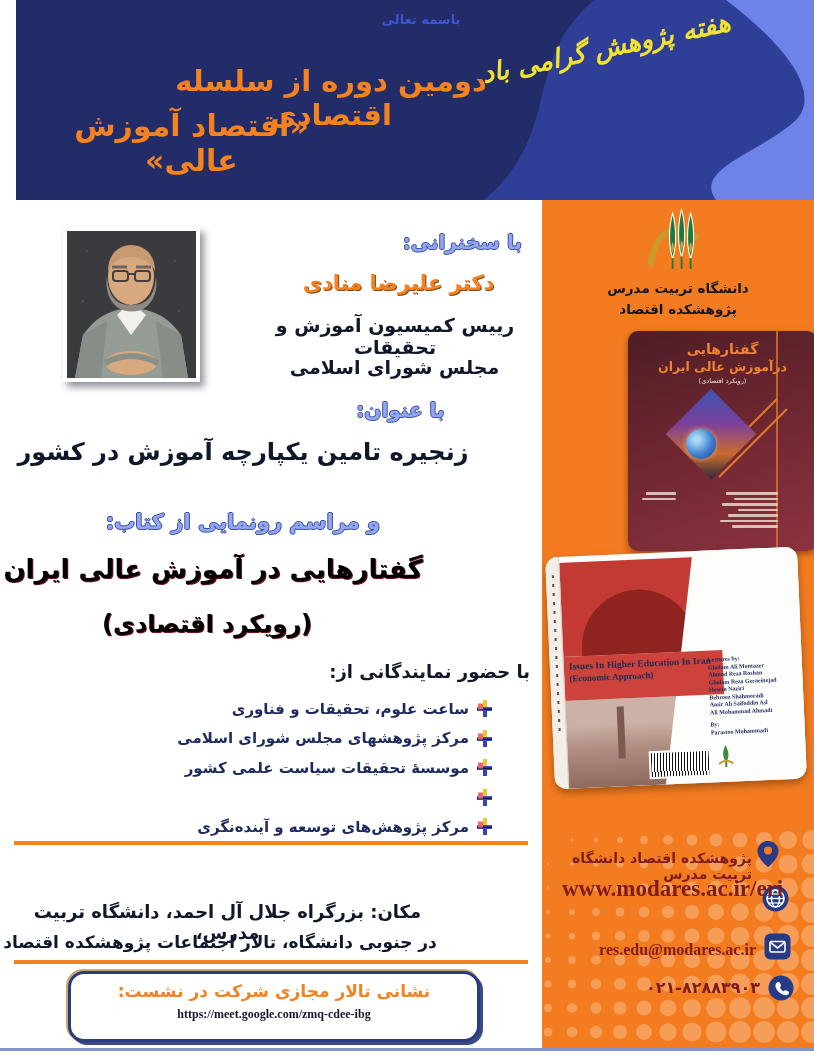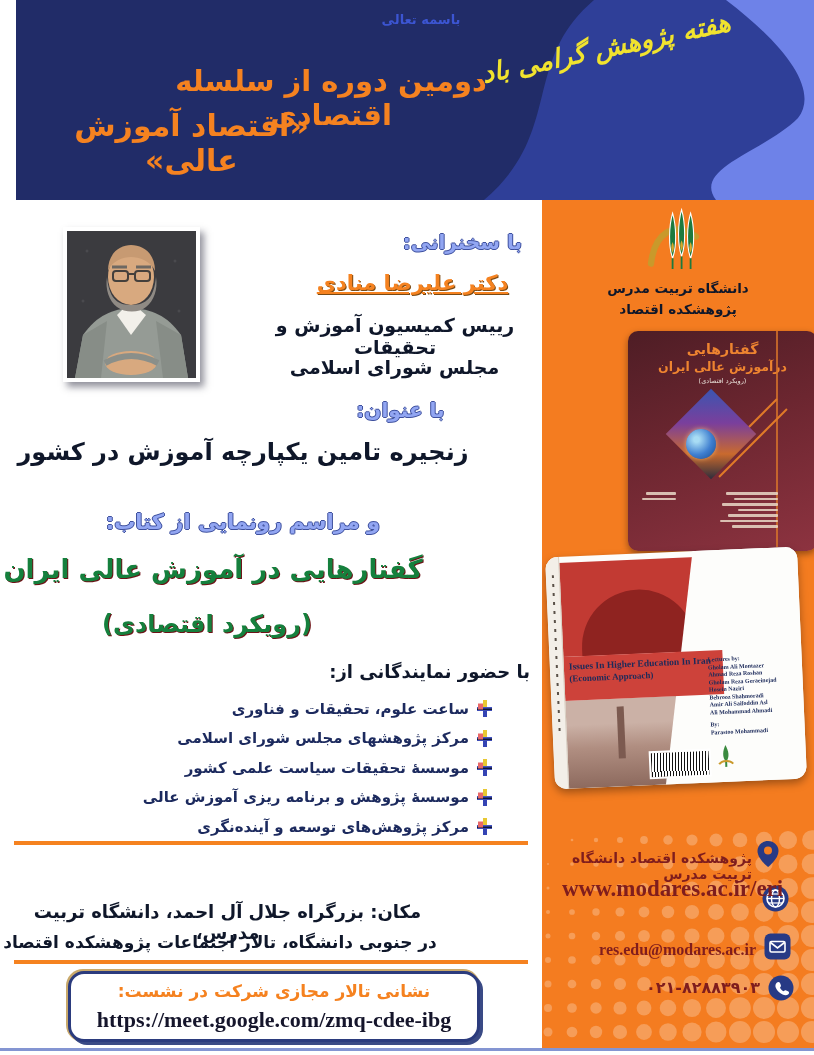--- a/index.html
+++ b/index.html
@@ -2,40 +2,40 @@
 <html lang="fa"><head>
 <meta charset="utf-8">
 <style>
   html,body{margin:0;padding:0;background:#e8e8e8;}
   .page{position:relative;width:814px;height:1055px;background:#ffffff;overflow:hidden;
         font-family:"DejaVu Sans",sans-serif;margin:0 auto;}
   .abs{position:absolute;}
   .fa{direction:rtl;}
   .navy{color:#0f172a;}
   .orange-t{color:#f58220;}
-  .red-t{color:#15803d;}
+  .red-t{color:#000000;}
   .peri{color:#92a6f2;text-shadow:1px 0 #3e509e,-1px 0 #3e509e,0 1px #3e509e,0 -1px #3e509e;}
   .b{font-weight:bold;}
   .ctr{text-align:center;}
   .rgt{text-align:right;}
 
   
   .hero{left:16px;top:0;width:814px;height:162px;}
   .hero svg{position:absolute;left:0;top:0;}
   .bismillah{left:330px;top:12px;width:150px;font-size:13px;color:#3c55d2;text-align:center;}
   .callig{left:462px;top:2px;width:256px;height:92px;display:flex;align-items:center;justify-content:center;
           transform:rotate(-12deg);color:#f1e32e;font-size:26px;font-style:italic;font-weight:bold;}
   .title1{left:130px;top:64px;width:370px;font-size:29px;}
   .title2{left:8px;top:108px;width:335px;font-size:30px;}
 
   
   .photo{left:63px;top:227px;width:129px;height:147px;border:4px solid #fff;
          box-shadow:4px 5px 7px rgba(40,40,60,.5);background:#3a3a3e;}
   .lbl-speaker{left:322px;top:230px;width:200px;font-size:20px;}
-  .spk-name{left:300px;top:271px;width:225px;font-size:21px;text-shadow:1px 1px 0 #7a4a14;text-decoration:underline;}
+  .spk-name{left:286px;top:271px;width:225px;font-size:21px;text-shadow:1px 1px 0 #7a4a14;}
   .spk-role1{left:250px;top:314px;width:290px;font-size:19px;}
   .spk-role2{left:282px;top:356px;width:225px;font-size:19px;}
   .lbl-topic{left:343px;top:398px;width:115px;font-size:20px;}
   .topic-title{left:8px;top:438px;width:470px;font-size:24px;}
   .lbl-launch{left:103px;top:510px;width:280px;font-size:21px;}
   .bk-title{left:3px;top:554px;width:420px;font-size:26px;text-shadow:1px 1px 0 #6d1217;}
   .bk-sub{left:77px;top:610px;width:260px;font-size:24px;text-shadow:1px 1px 0 #6d1217;}
   .att-head{left:260px;top:661px;width:270px;font-size:18px;}
   .att-list{left:120px;top:694px;width:372px;margin:0;padding:0;list-style:none;}
   .att-list li{display:flex;justify-content:flex-end;align-items:center;gap:8px;height:29.5px;
@@ -43,21 +43,21 @@
   .att-list li .t{direction:rtl;}
   .hr-o{height:4px;background:#f58220;}
   .hr1{left:14px;top:841px;width:514px;}
   .hr2{left:14px;top:960px;width:514px;}
   .time-l{left:10px;top:861px;width:480px;font-size:18px;}
   .loc1{left:0px;top:901px;width:455px;font-size:18px;}
   .loc2{left:0px;top:932px;width:440px;font-size:17px;text-align:center;}
   .vbox{left:68px;top:971px;width:406px;height:65px;background:#fff;border:3px solid #2b3b7d;border-radius:16px;
         box-shadow:3px 3px 0 #3a4a85,-1px -1px 0 1px #c9a96b;}
   .vlabel{left:0;top:7px;width:100%;font-size:17px;}
-  .vurl{left:0;top:33px;width:100%;font-size:22px;color:#15152b;
+  .vurl{left:0;top:33px;width:100%;font-size:12px;color:#15152b;
         font-family:"Liberation Serif",serif;font-weight:bold;direction:ltr;}
 
   
   .sidebar{left:542px;top:200px;width:272px;height:848px;background:#f47c20;overflow:hidden;}
   .logo{left:100px;top:6px;}
   .uni{left:0;top:80px;width:100%;font-size:13.5px;}
   .inst{left:0;top:101px;width:100%;font-size:13.5px;}
   .book1{left:86px;top:131px;width:165px;height:220px;border-radius:10px;overflow:hidden;
          background:linear-gradient(160deg,#4e1d25 0%,#6c2630 45%,#8d3340 100%);
          box-shadow:0 3px 7px rgba(0,0,0,.4);padding-left:24px;}
@@ -186,21 +186,20 @@
       <span class="t">موسسۀ تحقیقات سیاست علمی کشور</span>
       <svg width="15" height="17" viewBox="0 0 15 17">
           <rect x="6" y="0" width="4" height="9" fill="#e8c832"></rect>
           <rect x="6" y="8" width="4" height="9" fill="#3444b4"></rect>
           <rect x="0" y="7" width="15" height="4" fill="#4454c4"></rect>
           <rect x="0" y="8.5" width="15" height="1.6" fill="#101838"></rect>
           <rect x="1" y="3.5" width="5" height="6" fill="#e86868"></rect>
         </svg>
     </li>
     <li>
-      <span class="t">موسسۀ پژوهش و برنامه ریزی آموزش عالی</span>
       <svg width="15" height="17" viewBox="0 0 15 17">
           <rect x="6" y="0" width="4" height="9" fill="#e8c832"></rect>
           <rect x="6" y="8" width="4" height="9" fill="#3444b4"></rect>
           <rect x="0" y="7" width="15" height="4" fill="#4454c4"></rect>
           <rect x="0" y="8.5" width="15" height="1.6" fill="#101838"></rect>
           <rect x="1" y="3.5" width="5" height="6" fill="#e86868"></rect>
         </svg>
     </li>
     <li>
       <span class="t">مرکز پژوهش‌های توسعه و آینده‌نگری</span>

